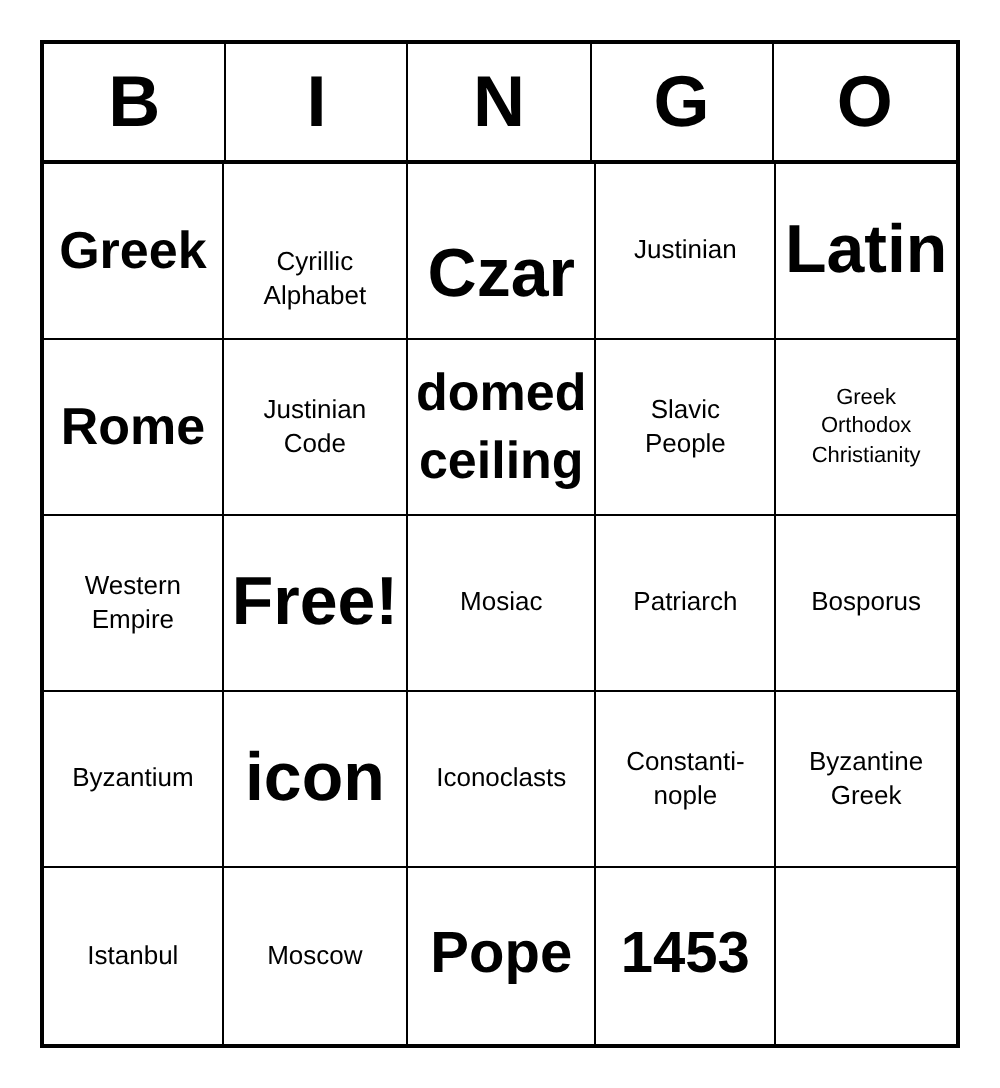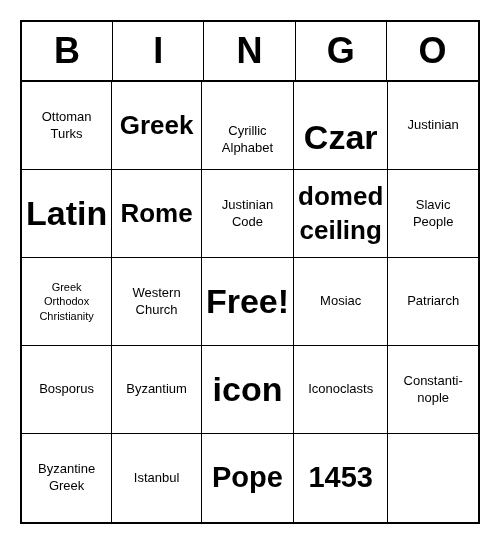--- a/index.html
+++ b/index.html
@@ -74,24 +74,20 @@
 
 <div class="bingo-card">
   <div class="bingo-header">
   <div class="bingo-header-cell">B</div>
       <div class="bingo-header-cell">I</div>
       <div class="bingo-header-cell">N</div>
       <div class="bingo-header-cell">G</div>
       <div class="bingo-header-cell">O</div>
     </div>
   <div class="bingo-grid">
-  <div class="bingo-cell">
-        <span class="cell-text" style="white-space: pre-line;">Ottoman
-Turks</span>
-      </div>
       <div class="bingo-cell">
         <span class="cell-text large" style="white-space: pre-line;">Greek</span>
       </div>
       <div class="bingo-cell">
         <span class="cell-text" style="white-space: pre-line; margin-top: 28px;">Cyrillic
 Alphabet</span>
       </div>
       <div class="bingo-cell">
         <span class="cell-text xlarge" style="white-space: pre-line; margin-top: 24px;">Czar</span>
       </div>
@@ -116,21 +112,21 @@
         <span class="cell-text" style="white-space: pre-line;">Slavic
 People</span>
       </div>
       <div class="bingo-cell">
         <span class="cell-text" style="font-size: 11px; white-space: pre-line;">Greek
 Orthodox
 Christianity</span>
       </div>
       <div class="bingo-cell">
         <span class="cell-text" style="white-space: pre-line;">Western
-Church</span>
+Empire</span>
       </div>
       <div class="bingo-cell">
         <span class="cell-text xlarge" style="white-space: pre-line;">Free!</span>
       </div>
       <div class="bingo-cell">
         <span class="cell-text" style="white-space: pre-line;">Mosiac</span>
       </div>
       <div class="bingo-cell">
         <span class="cell-text" style="white-space: pre-line;">Patriarch</span>
       </div>
@@ -151,19 +147,22 @@
 nople</span>
       </div>
       <div class="bingo-cell">
         <span class="cell-text" style="white-space: pre-line;">Byzantine
 Greek</span>
       </div>
       <div class="bingo-cell">
         <span class="cell-text" style="white-space: pre-line;">Istanbul</span>
       </div>
       <div class="bingo-cell">
+        <span class="cell-text" style="white-space: pre-line;">Moscow</span>
+      </div>
+      <div class="bingo-cell">
         <span class="cell-text xxlarge" style="white-space: pre-line;">Pope</span>
       </div>
       <div class="bingo-cell">
         <span class="cell-text xxlarge" style="white-space: pre-line;">1453</span>
       </div>
     </div>
 </div>
 
 </body></html>

